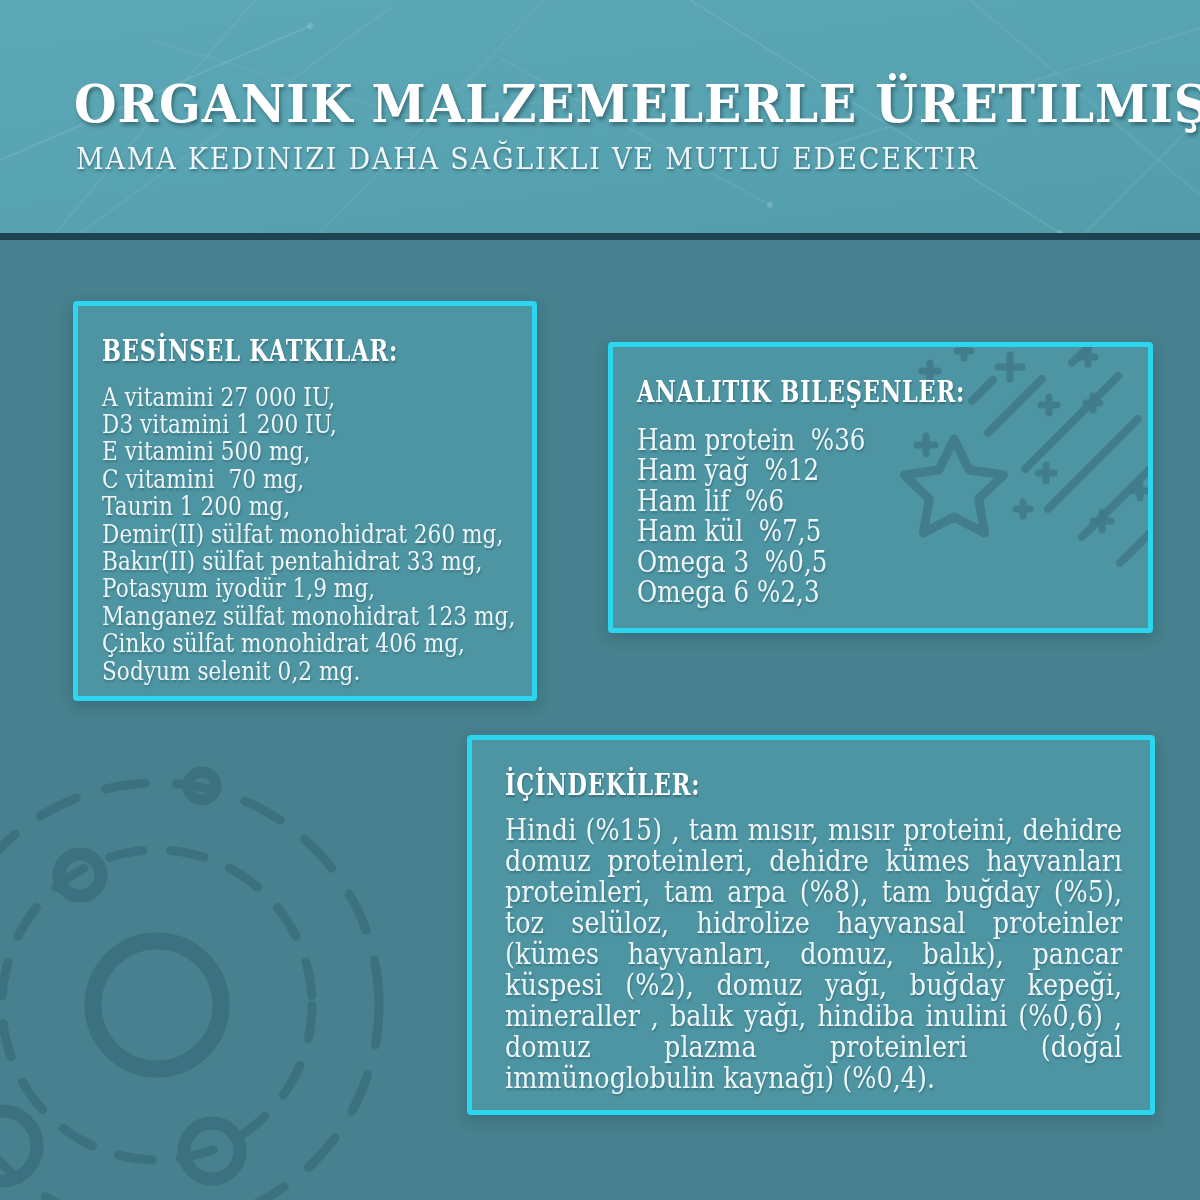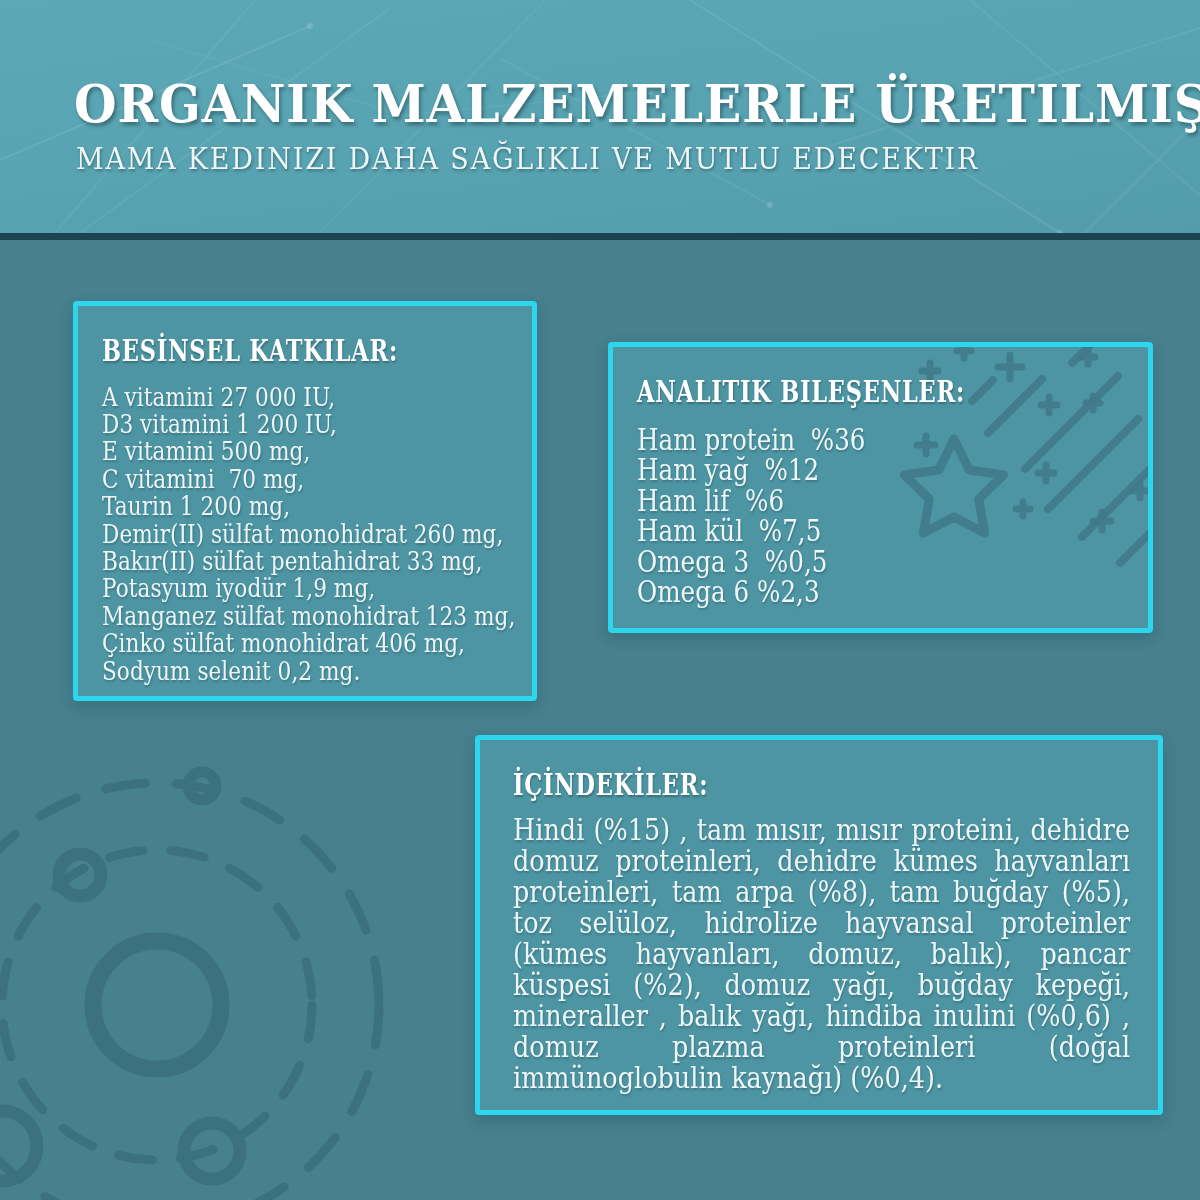--- a/index.html
+++ b/index.html
@@ -61,21 +61,21 @@
     transform:scaleX(0.85);transform-origin:0 0;
     text-shadow:1px 2px 2px rgba(22,52,62,0.3);
   }
   #panel-analytic{left:608px;top:342px;width:545px;height:291px;padding:26px 0 0 24px;}
   #panel-analytic h2{margin-bottom:14px;}
   .ana-item{
     font-size:29px;line-height:30.6px;color:#eef6f8;white-space:pre;
     transform:scaleX(0.85);transform-origin:0 0;position:relative;z-index:2;
     text-shadow:1px 2px 2px rgba(22,52,62,0.3);
   }
-  #panel-ingredients{left:467px;top:735px;width:688px;height:380px;padding:26px 26px 0 33px;margin-left:8px;}
+  #panel-ingredients{left:467px;top:735px;width:688px;height:380px;padding:26px 26px 0 33px;}
   #panel-ingredients h2{margin-bottom:10px;}
   .ing-text{
     margin:0;width:726px;font-size:30px;line-height:31px;color:#eef6f8;
     text-align:justify;transform:scaleX(0.85);transform-origin:0 0;
     text-shadow:1px 2px 2px rgba(22,52,62,0.3);
   }
   
   .star-deco{position:absolute;right:-8px;top:-6px;z-index:1;}
   .orbit-deco{position:absolute;left:-6px;top:758px;}
   .deco-stroke{fill:none;stroke:#3a6f7e;stroke-linecap:round;stroke-linejoin:round;}

